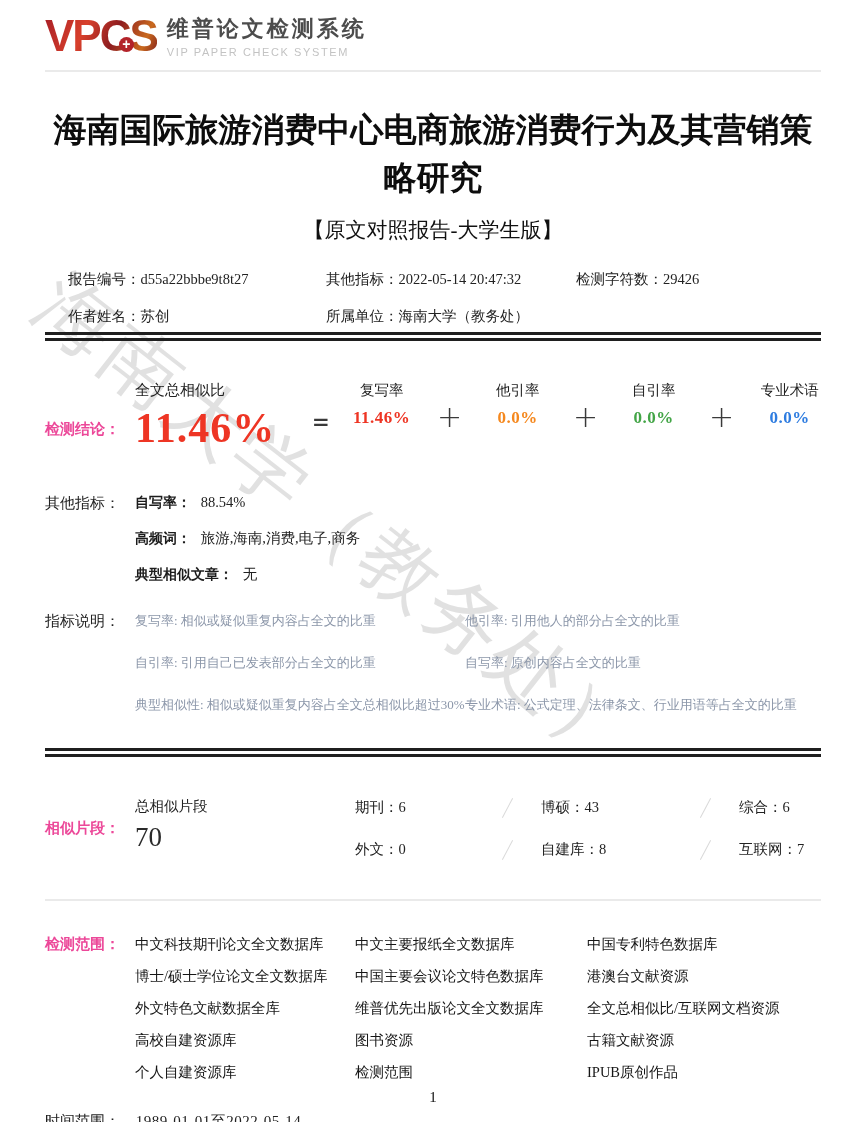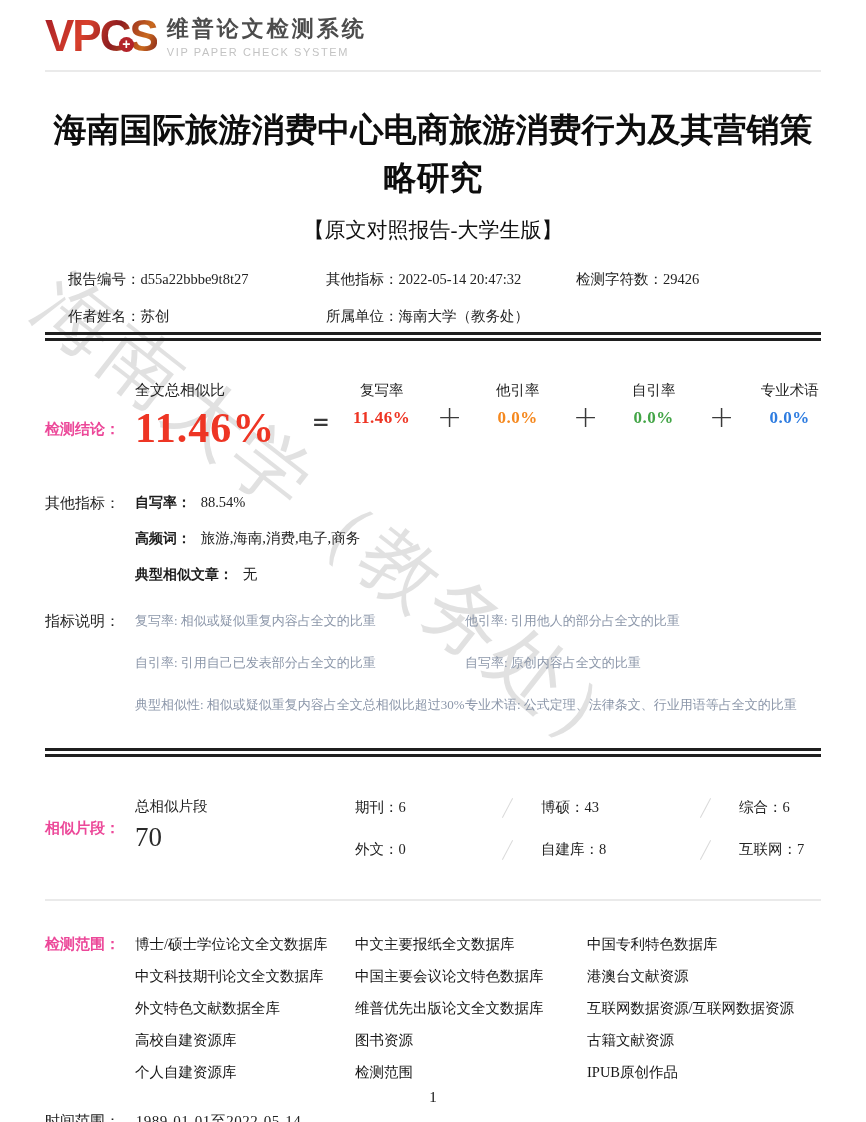--- a/index.html
+++ b/index.html
@@ -252,37 +252,37 @@
         </div>
       </div>
     </div>
 
     <hr class="hr-light" style="margin-top:38px;">
 
     <div class="section scope">
       <div class="section-label">检测范围：</div>
       <div class="scope-grid">
         <div class="scope-col">
+          <span>中文科技期刊论文全文数据库</span>
           <span>博士/硕士学位论文全文数据库</span>
-          <span>中文科技期刊论文全文数据库</span>
           <span>外文特色文献数据全库</span>
           <span>高校自建资源库</span>
           <span>个人自建资源库</span>
         </div>
         <div class="scope-col">
           <span>中文主要报纸全文数据库</span>
           <span>中国主要会议论文特色数据库</span>
           <span>维普优先出版论文全文数据库</span>
           <span>图书资源</span>
           <span>检测范围</span>
         </div>
         <div class="scope-col">
           <span>中国专利特色数据库</span>
           <span>港澳台文献资源</span>
-          <span>互联网数据资源/互联网数据资源</span>
+          <span>全文总相似比/互联网文档资源</span>
           <span>古籍文献资源</span>
           <span>IPUB原创作品</span>
         </div>
       </div>
     </div>
 
     <div class="time-range">
       <span class="section-label regular">时间范围：</span>
       <span class="tr-value">1989-01-01至2022-05-14</span>
     </div>

